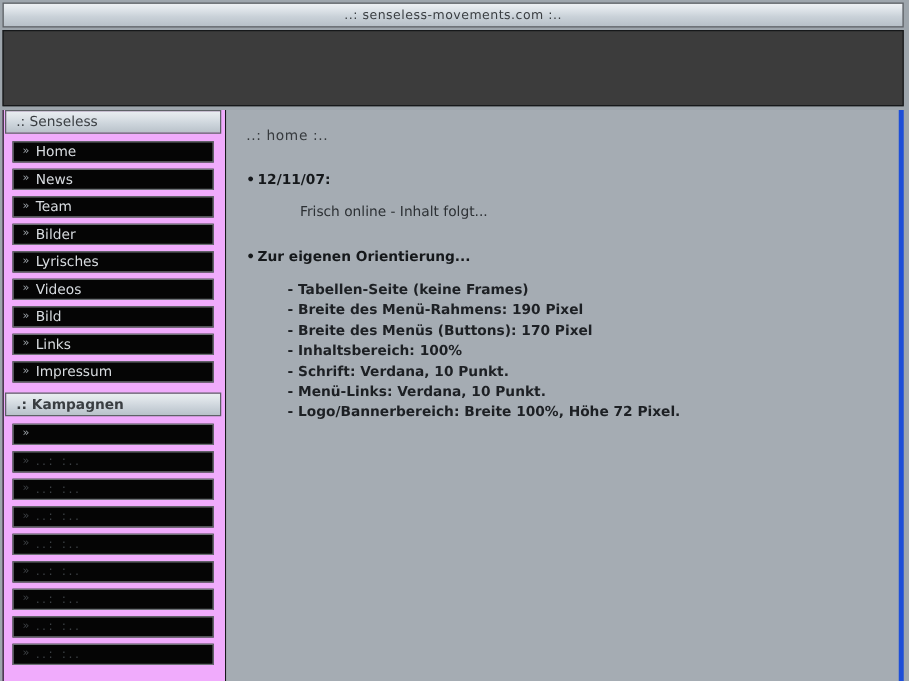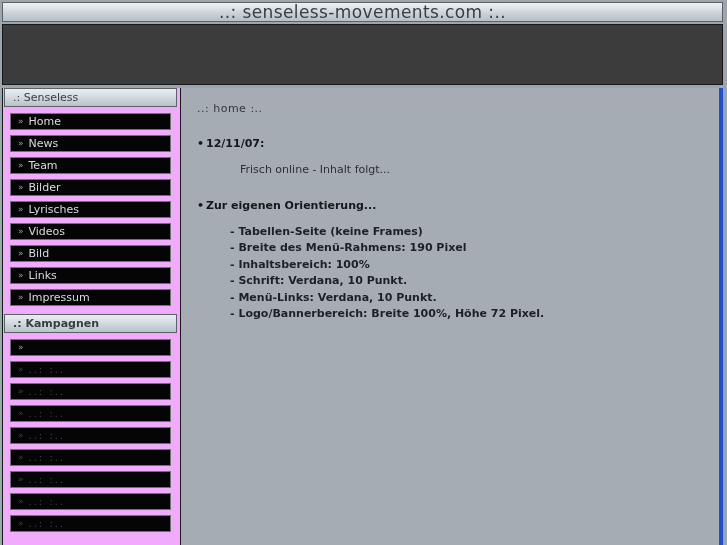--- a/index.html
+++ b/index.html
@@ -36,21 +36,21 @@
                 #dde3e8 28%,
                 #c9d1d8 58%,
                 #b7c0c8 100%);
     border: 1px solid #5d6166;
     box-sizing: border-box;
     display: flex;
     align-items: center;
     justify-content: center;
   }
   .titlebar-text {
-    font-size: 17px;
+    font-size: 10px;
     color: #3a3e42;
     letter-spacing: 0.4px;
     white-space: nowrap;
   }
 
   
   .banner {
     position: absolute;
     left: 2px;
     top: 24px;
@@ -294,20 +294,21 @@
       <div class="spacer-a"></div>
 
       <div class="bullet-row">
         <span class="bullet-dot">•</span>
         <span>Zur eigenen Orientierung...</span>
       </div>
 
       <div class="facts" id="facts">
           <div class="fact-line">- Tabellen-Seite (keine Frames)</div>
           <div class="fact-line">- Breite des Menü-Rahmens: 190 Pixel</div>
+          <div class="fact-line">- Breite des Menüs (Buttons): 170 Pixel</div>
           <div class="fact-line">- Inhaltsbereich: 100%</div>
           <div class="fact-line">- Schrift: Verdana, 10 Punkt.</div>
           <div class="fact-line">- Menü-Links: Verdana, 10 Punkt.</div>
           <div class="fact-line">- Logo/Bannerbereich: Breite 100%, Höhe 72 Pixel.</div>
         </div>
 
     </div>
   </div>
 </div>
 

